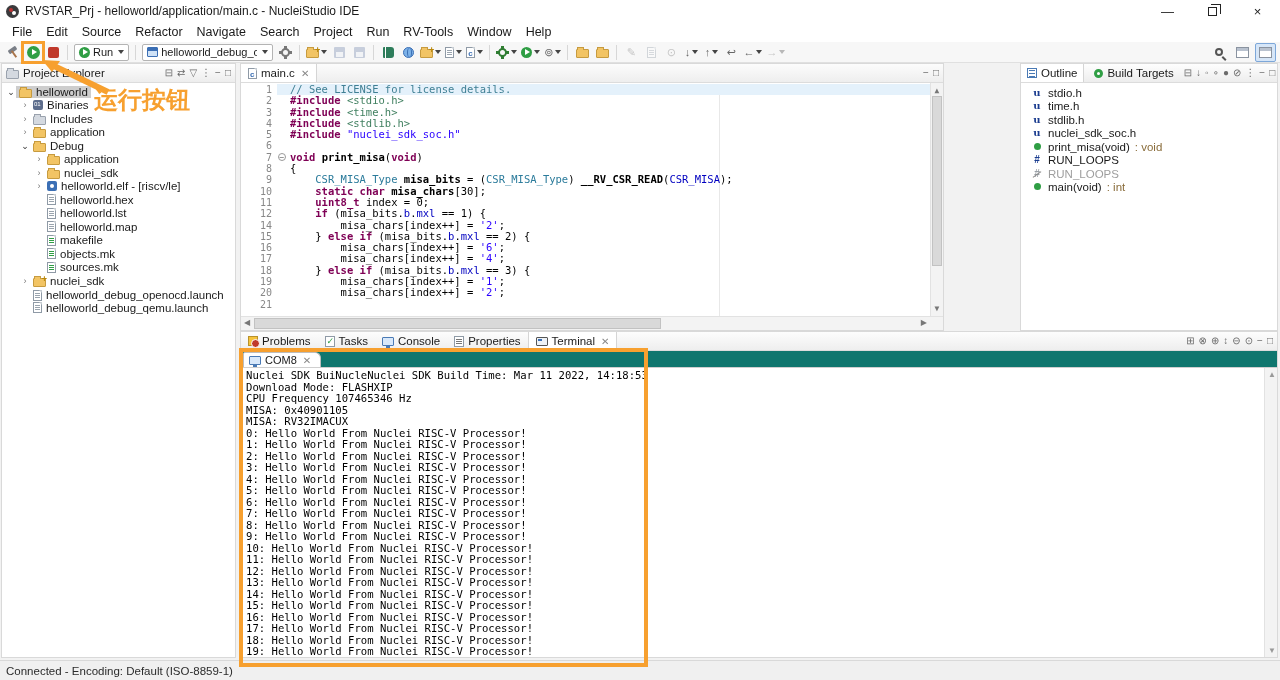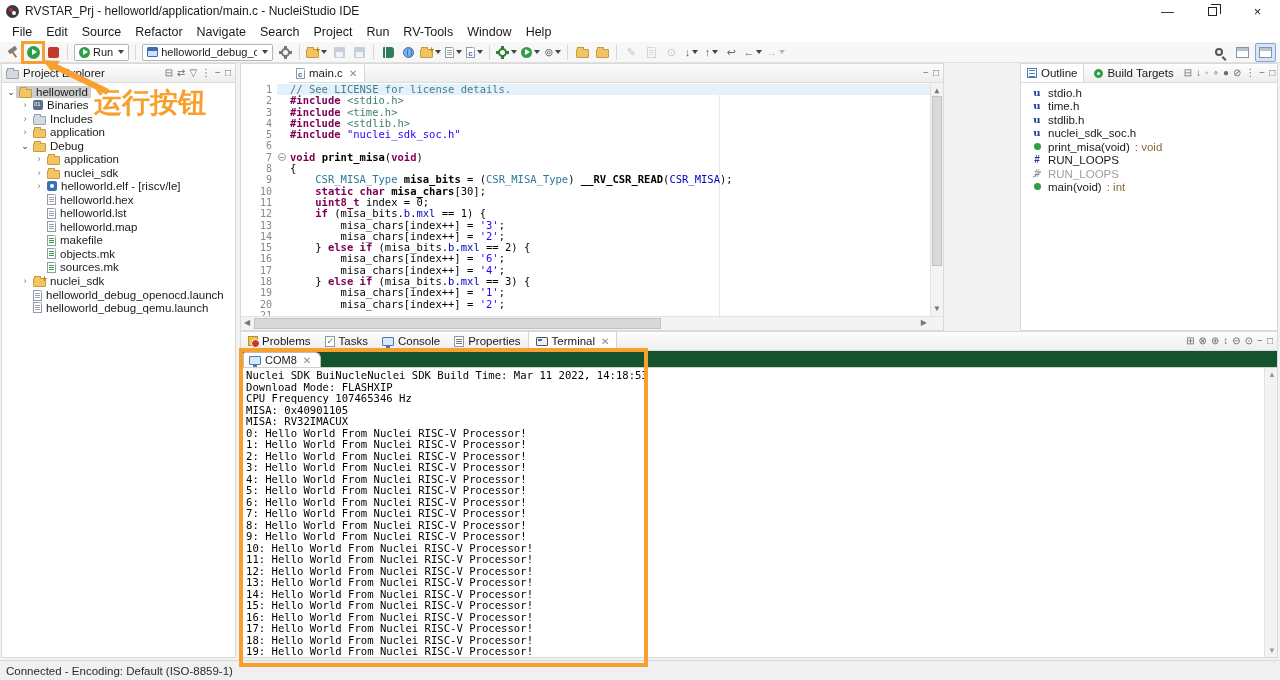--- a/index.html
+++ b/index.html
@@ -128,21 +128,21 @@
 
   .explorer{ left:1px; top:63px; width:235px; height:595px; }
   .tree{ padding-top:2px; font-size:11.5px; }
   .tree-row{ height:13.5px; display:flex; align-items:center; white-space:nowrap; }
   .exp{ width:10px; flex:none; text-align:center; font-size:9px; color:#777; }
   .exp.open{ color:#333; }
   .tlab{ display:flex; align-items:center; gap:4px; padding:0 3px; }
   .tlab.selected{ background:#cdcdcd; }
 
   
-  .editor{ left:240px; top:63px; width:704px; height:268px;padding-left:48px; }
+  .editor{ left:240px; top:63px; width:704px; height:268px; }
   .ed-tabs{ height:19px; background:linear-gradient(#fcfcfc,#eeeeee); border-bottom:1px solid #dcdcdc;
         display:flex; align-items:center; }
   .ed-tab{ height:100%; background:#fff; border-right:1px solid #d5d5d5; display:flex;
         align-items:center; gap:4px; padding:0 7px; font-size:11.5px; }
   .tab-close{ color:#888; font-size:10px; margin-left:2px; }
   .ed-body{ position:absolute; left:0; top:19px; right:0; bottom:14px; overflow:hidden;
         font-family:"DejaVu Sans Mono",monospace; font-size:10.5px; line-height:11.3px; }
   .code-wrap{ position:absolute; left:0; top:1px; right:13px; bottom:0; overflow:hidden; }
   .code-line{ display:flex; height:11.3px; white-space:pre; }
   .ln{ width:36px; flex:none; text-align:right; padding-right:5px; color:#888; font-size:10px; }
@@ -184,40 +184,40 @@
   .out-inactive{ color:#9e9e9e; }
 
   
   .bottom{ left:240px; top:331px; width:1038px; height:327px; }
   .bot-tabs{ height:19px; background:linear-gradient(#fdfdfd,#eeeeee); border-bottom:1px solid #dcdcdc;
         display:flex; align-items:center; font-size:11.5px; }
   .bot-tab{ height:100%; display:flex; align-items:center; gap:4px; padding:0 7px; }
   .bot-tab.active{ background:#fff; border-right:1px solid #d5d5d5; border-left:1px solid #d5d5d5; }
   .term-area{ position:absolute; left:0; top:19px; right:0; bottom:0; }
   .com-row{ height:17px; display:flex; align-items:flex-end; padding-left:2px;
-        border-bottom:1px solid #cfcfcf; background:#14532d; }
+        border-bottom:1px solid #cfcfcf; background:#0f766e; }
   .com-tab{ display:flex; align-items:center; gap:4px; padding:1px 9px 1px 5px; font-size:11px;
         background:#fff; border:1px solid #bdbdbd; border-bottom:none; border-radius:2px 6px 0 0; }
   .term-out{ position:absolute; left:0; top:17px; right:13px; bottom:0; overflow:hidden;
         font-family:"DejaVu Sans Mono",monospace; font-size:10.6px; line-height:11.5px;
         padding:2px 0 0 5px; white-space:pre; color:#000; }
   .term-scroll{ position:absolute; right:0; top:17px; bottom:0; width:13px; background:#f3f3f3;
         border-left:1px solid #e2e2e2; }
 
   
   .statusbar{ position:absolute; left:0; right:0; top:660px; height:20px; background:#f0f0f0;
         border-top:1px solid #d9d9d9; display:flex; align-items:center; padding-left:6px;
         font-size:11.5px; color:#2b2b2b; }
 
   
   .boxed::after{ content:""; position:absolute; left:-2px; top:-2px; right:-2px; bottom:-2px;
         border:3px solid var(--ann); z-index:60; }
   .ann-arrow{ position:absolute; left:40px; top:58px; z-index:60; pointer-events:none; }
   .ann-label{ position:absolute; left:94px; top:84px; z-index:60; color:var(--ann);
-        font-size:28px; font-weight:bold; pointer-events:none; }
+        font-size:24px; font-weight:bold; pointer-events:none; }
   .ann-term{ position:absolute; left:239px; top:348px; width:409px; height:319px;
         border:4px solid var(--ann); z-index:60; pointer-events:none; }
 </style>
 </head>
 <body>
 
 <div class="titlebar">
   <span class="app-icon"></span>
   <span class="title-text">RVSTAR_Prj - helloworld/application/main.c - NucleiStudio IDE</span>
   <div class="win-controls">
@@ -534,21 +534,20 @@
         <div class="code-line"><span class="ln">3</span><span class="cbody"><span class="sg-dir">#include</span><span class="sg-pl"> </span><span class="sg-inc">&lt;time.h&gt;</span></span></div>
         <div class="code-line"><span class="ln">4</span><span class="cbody"><span class="sg-dir">#include</span><span class="sg-pl"> </span><span class="sg-inc">&lt;stdlib.h&gt;</span></span></div>
         <div class="code-line"><span class="ln">5</span><span class="cbody"><span class="sg-dir">#include</span><span class="sg-pl"> </span><span class="sg-str">"nuclei_sdk_soc.h"</span></span></div>
         <div class="code-line"><span class="ln">6</span><span class="cbody"></span></div>
         <div class="code-line"><span class="ln">7</span><span class="cbody"><span class="fold-marker">−</span><span class="sg-kw">void</span><span class="sg-pl"> </span><span class="sg-fn">print_misa</span><span class="sg-pl">(</span><span class="sg-kw">void</span><span class="sg-pl">)</span></span></div>
         <div class="code-line"><span class="ln">8</span><span class="cbody"><span class="sg-pl">{</span></span></div>
         <div class="code-line"><span class="ln">9</span><span class="cbody"><span class="sg-pl">    </span><span class="sg-typ">CSR_MISA_Type</span><span class="sg-pl"> </span><span class="sg-fn">misa_bits</span><span class="sg-pl"> = (</span><span class="sg-typ">CSR_MISA_Type</span><span class="sg-pl">) </span><span class="sg-fn">__RV_CSR_READ</span><span class="sg-pl">(</span><span class="sg-mac">CSR_MISA</span><span class="sg-pl">);</span></span></div>
         <div class="code-line"><span class="ln">10</span><span class="cbody"><span class="sg-pl">    </span><span class="sg-kw">static</span><span class="sg-pl"> </span><span class="sg-kw">char</span><span class="sg-pl"> </span><span class="sg-fn">misa_chars</span><span class="sg-pl">[30];</span></span></div>
         <div class="code-line"><span class="ln">11</span><span class="cbody"><span class="sg-pl">    </span><span class="sg-kw">uint8_t</span><span class="sg-pl"> index = 0;</span></span></div>
         <div class="code-line"><span class="ln">12</span><span class="cbody"><span class="sg-pl">    </span><span class="sg-kw">if</span><span class="sg-pl"> (misa_bits.</span><span class="sg-fld">b</span><span class="sg-pl">.</span><span class="sg-fld">mxl</span><span class="sg-pl"> == 1) {</span></span></div>
-        <div class="code-line"><span class="ln">13</span><span class="cbody"><span class="sg-pl">        misa_chars[index++] = </span><span class="sg-chr">'3'</span><span class="sg-pl">;</span></span></div>
         <div class="code-line"><span class="ln">14</span><span class="cbody"><span class="sg-pl">        misa_chars[index++] = </span><span class="sg-chr">'2'</span><span class="sg-pl">;</span></span></div>
         <div class="code-line"><span class="ln">15</span><span class="cbody"><span class="sg-pl">    } </span><span class="sg-kw">else</span><span class="sg-pl"> </span><span class="sg-kw">if</span><span class="sg-pl"> (misa_bits.</span><span class="sg-fld">b</span><span class="sg-pl">.</span><span class="sg-fld">mxl</span><span class="sg-pl"> == 2) {</span></span></div>
         <div class="code-line"><span class="ln">16</span><span class="cbody"><span class="sg-pl">        misa_chars[index++] = </span><span class="sg-chr">'6'</span><span class="sg-pl">;</span></span></div>
         <div class="code-line"><span class="ln">17</span><span class="cbody"><span class="sg-pl">        misa_chars[index++] = </span><span class="sg-chr">'4'</span><span class="sg-pl">;</span></span></div>
         <div class="code-line"><span class="ln">18</span><span class="cbody"><span class="sg-pl">    } </span><span class="sg-kw">else</span><span class="sg-pl"> </span><span class="sg-kw">if</span><span class="sg-pl"> (misa_bits.</span><span class="sg-fld">b</span><span class="sg-pl">.</span><span class="sg-fld">mxl</span><span class="sg-pl"> == 3) {</span></span></div>
         <div class="code-line"><span class="ln">19</span><span class="cbody"><span class="sg-pl">        misa_chars[index++] = </span><span class="sg-chr">'1'</span><span class="sg-pl">;</span></span></div>
         <div class="code-line"><span class="ln">20</span><span class="cbody"><span class="sg-pl">        misa_chars[index++] = </span><span class="sg-chr">'2'</span><span class="sg-pl">;</span></span></div>
         <div class="code-line"><span class="ln">21</span><span class="cbody"></span></div>
       </div>
     <div class="vscroll">

